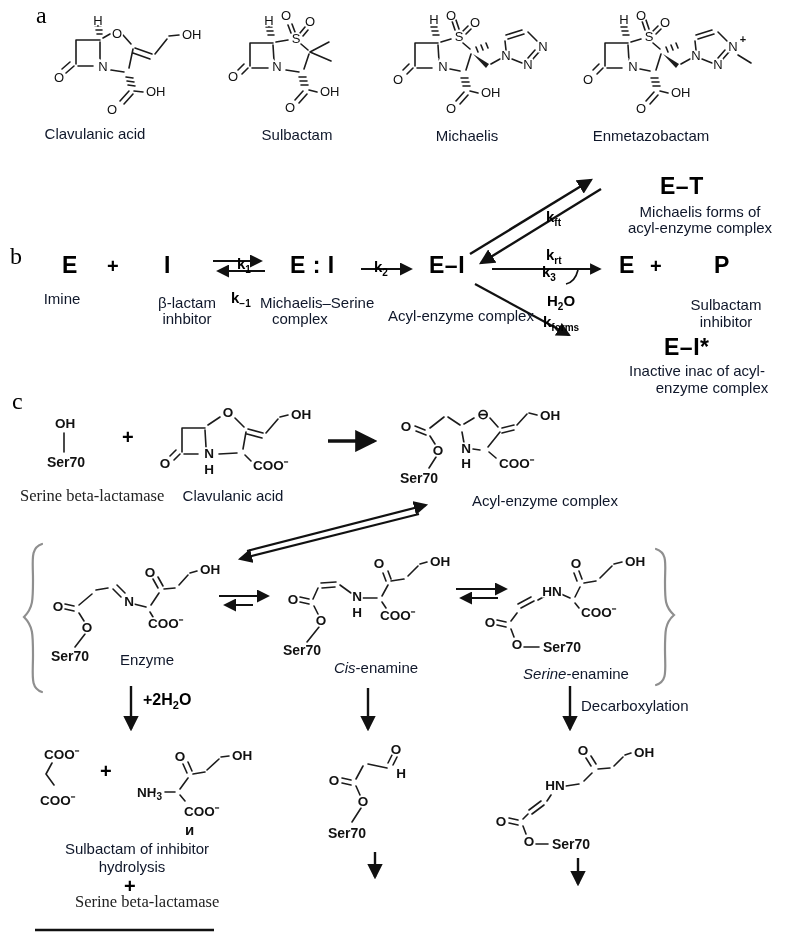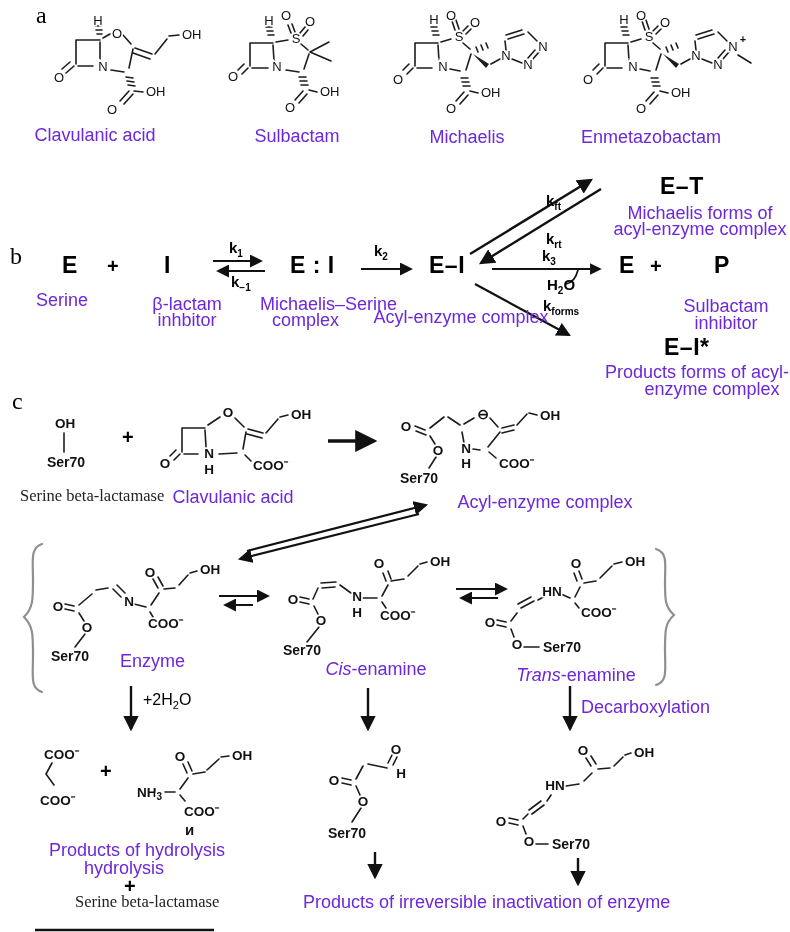--- a/index.html
+++ b/index.html
@@ -1,27 +1,27 @@
 <!DOCTYPE html>
 <html><head>
 <meta charset="utf-8">
 <style>
   html,body{margin:0;padding:0;background:#fff;}
   #fig{position:relative;width:790px;height:932px;background:#fff;overflow:hidden;
        font-family:"Liberation Sans",sans-serif;color:#111;}
   .d{position:absolute;white-space:nowrap;}
   .ctr{transform:translateX(-50%);}
   .pl{font-family:"Liberation Serif",serif;font-size:24px;color:#000;}
-  .cap{font-size:18px;color:#6d28d9;}
+  .cap{font-size:15px;color:#0f172a;}
   .serif{font-family:"Liberation Serif",serif;font-size:16.5px;color:#222;}
   .sp{font-size:23px;font-weight:bold;color:#000;letter-spacing:0.5px;}
   .plus{font-size:20px;font-weight:bold;color:#000;}
-  .k{font-size:15px;font-weight:bold;color:#000;}
+  .k{font-size:15px;font-weight:bold;color:#000;margin-top:16px;}
   .k sub{font-size:10px;font-weight:bold;}
-  .bold16{font-size:16px;font-weight:normal;color:#000;}
+  .bold16{font-size:16px;font-weight:bold;color:#000;}
   .bold16 sub{font-size:11px;}
   svg{position:absolute;left:0;top:0;}
   .bond{stroke:#1c1c1c;stroke-width:1.6;fill:none;stroke-linecap:round;}
   .arr{stroke:#111;fill:none;stroke-linecap:butt;}
   .wedge{fill:#1c1c1c;stroke:none;}
   .brace{stroke:#8f8f8f;stroke-width:2.2;fill:none;stroke-linecap:round;}
   text{font-family:"Liberation Sans",sans-serif;fill:#111;stroke:#fff;stroke-width:3px;
        paint-order:stroke;text-anchor:middle;}
   .at{font-size:13px;font-weight:500;}
   .atb{font-size:13.5px;font-weight:700;}
@@ -238,58 +238,57 @@
 <div class="d pl" style="left:12px;top:388px">c</div>
 
 <div class="d cap ctr" style="left:95px;top:125px">Clavulanic acid</div>
 <div class="d cap ctr" style="left:297px;top:126px">Sulbactam</div>
 <div class="d cap ctr" style="left:467px;top:127px">Michaelis</div>
 <div class="d cap ctr" style="left:651px;top:127px">Enmetazobactam</div>
 
 <div class="d sp" style="left:62px;top:252px">E</div>
 <div class="d plus" style="left:107px;top:255px">+</div>
 <div class="d sp" style="left:164px;top:252px">I</div>
-<div class="d k" style="left:229px;top:239px"><span>k</span><sub>1</sub></div>
+<div class="d k" style="left:237px;top:239px"><span>k</span><sub>1</sub></div>
 <div class="d k" style="left:231px;top:273px"><span>k</span><sub>−1</sub></div>
 <div class="d sp" style="left:290px;top:252px">E : I</div>
 <div class="d k" style="left:374px;top:242px"><span>k</span><sub>2</sub></div>
 <div class="d sp" style="left:429px;top:252px">E–I</div>
 <div class="d k" style="left:546px;top:192px"><span>k</span><sub>ft</sub></div>
 <div class="d k" style="left:546px;top:230px"><span>k</span><sub>rt</sub></div>
 <div class="d k" style="left:542px;top:247px"><span>k</span><sub>3</sub></div>
 <div class="d k" style="left:547px;top:276px"><span>H</span><sub>2</sub><span>O</span></div>
 <div class="d k" style="left:543px;top:297px"><span>k</span><sub>forms</sub></div>
 <div class="d sp" style="left:660px;top:173px">E–T</div>
 <div class="d cap ctr" style="left:700px;top:203px">Michaelis forms of</div>
 <div class="d cap ctr" style="left:700px;top:219px">acyl-enzyme complex</div>
 <div class="d sp" style="left:619px;top:252px">E</div>
 <div class="d plus" style="left:650px;top:255px">+</div>
 <div class="d sp" style="left:714px;top:252px">P</div>
 <div class="d cap ctr" style="left:726px;top:296px">Sulbactam</div>
 <div class="d cap ctr" style="left:726px;top:313px">inhibitor</div>
 <div class="d sp" style="left:664px;top:334px">E–I*</div>
-<div class="d cap ctr" style="left:697px;top:362px">Products forms of acyl-</div>
+<div class="d cap ctr" style="left:697px;top:362px">Inactive inac of acyl-</div>
 <div class="d cap ctr" style="left:712px;top:379px">enzyme complex</div>
-<div class="d cap ctr" style="left:62px;top:290px">Serine</div>
+<div class="d cap ctr" style="left:62px;top:290px">Imine</div>
 <div class="d cap ctr" style="left:187px;top:294px">β-lactam</div>
 <div class="d cap ctr" style="left:187px;top:310px">inhbitor</div>
 <div class="d cap" style="left:260px;top:294px">Michaelis–Serine</div>
 <div class="d cap" style="left:272px;top:310px">complex</div>
 <div class="d cap ctr" style="left:461px;top:307px">Acyl-enzyme complex</div>
 
 <div class="d serif" style="left:20px;top:486px">Serine beta-lactamase</div>
 <div class="d plus" style="left:122px;top:426px">+</div>
 <div class="d cap ctr" style="left:233px;top:487px">Clavulanic acid</div>
 <div class="d cap ctr" style="left:545px;top:492px">Acyl-enzyme complex</div>
 <div class="d cap" style="left:120px;top:651px">Enzyme</div>
 <div class="d cap ctr" style="left:376px;top:659px"><i>Cis</i><span>-enamine</span></div>
-<div class="d cap ctr" style="left:576px;top:665px"><i>Trans</i><span>-enamine</span></div>
+<div class="d cap ctr" style="left:576px;top:665px"><i>Serine</i><span>-enamine</span></div>
 <div class="d bold16" style="left:143px;top:691px"><span>+2H</span><sub>2</sub><span>O</span></div>
 <div class="d cap" style="left:581px;top:697px">Decarboxylation</div>
 <div class="d plus" style="left:100px;top:760px">+</div>
 <div class="d" style="left:185px;top:821px;font-size:15px;font-weight:bold">и</div>
-<div class="d cap ctr" style="left:137px;top:840px">Products of hydrolysis</div>
-<div class="d cap ctr" style="left:124px;top:858px">hydrolysis</div>
+<div class="d cap ctr" style="left:137px;top:840px">Sulbactam of inhibitor</div>
+<div class="d cap ctr" style="left:132px;top:858px">hydrolysis</div>
 <div class="d plus" style="left:124px;top:875px">+</div>
 <div class="d serif" style="left:75px;top:892px">Serine beta-lactamase</div>
-<div class="d cap" style="left:303px;top:892px">Products of irreversible inactivation of enzyme</div>
 
 </div>
 
 </body></html>

